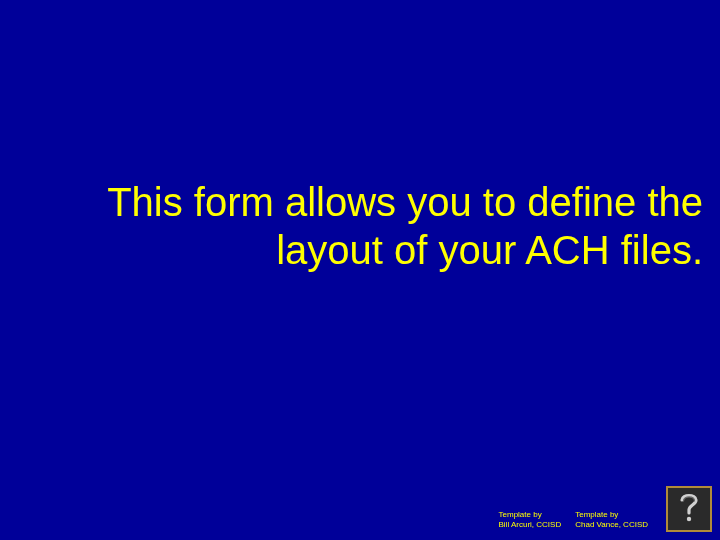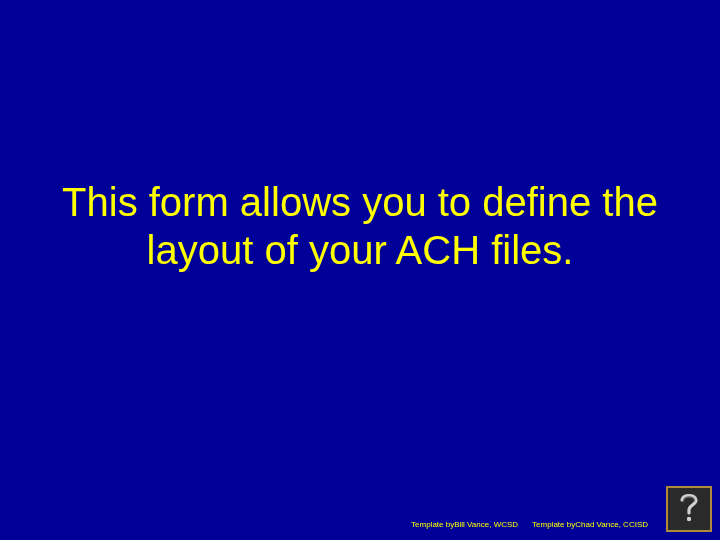--- a/index.html
+++ b/index.html
@@ -15,39 +15,40 @@
     width: 720px;
     height: 540px;
     background: #000099;
     font-family: Arial, Helvetica, sans-serif;
   }
   .main-text {
     position: absolute;
     top: 178px;
     left: 0;
     right: 0;
-    text-align: center;
+    text-align: right;
     color: #ffff00;
     font-size: 40px;
     line-height: 1.2;
     font-weight: 400;
     padding: 0 17px;
   }
   .credits {
     position: absolute;
     bottom: 10px;
     right: 72px;
     display: flex;
     gap: 14px;
     color: #ffff00;
     font-size: 8px;
     line-height: 1.25;
   }
   .credit-block {
     display: flex;
+    flex-direction: column;
     margin-top: 16px;
   }
   .help-box {
     position: absolute;
     bottom: 8px;
     right: 8px;
     width: 46px;
     height: 46px;
     border: 2px solid #b08a3a;
     background: #2a2a2a;
@@ -64,21 +65,21 @@
 </head>
 <body>
 
 <div class="slide">
 
   <div class="main-text">This form allows you to define the layout of your ACH files.</div>
 
   <div class="credits">
     <div class="credit-block">
       <span>Template by</span>
-      <span>Bill Vance, WCSD</span>
+      <span>Bill Arcuri, CCISD</span>
     </div>
     <div class="credit-block">
       <span>Template by</span>
       <span>Chad Vance, CCISD</span>
     </div>
   </div>
 
   <div class="help-box">
     <span>
       <svg viewBox="0 0 28 34">

